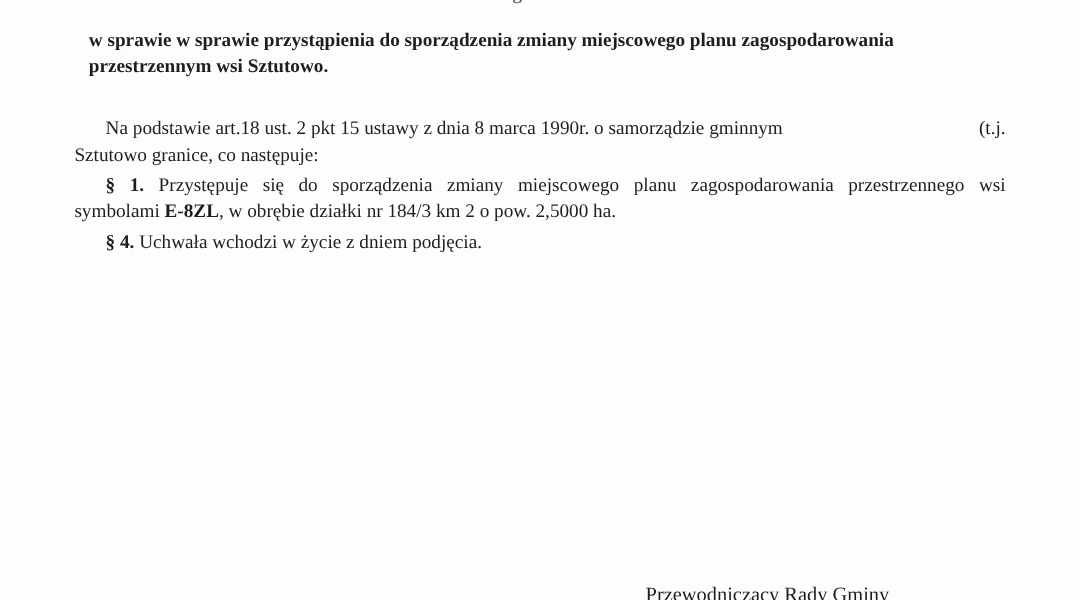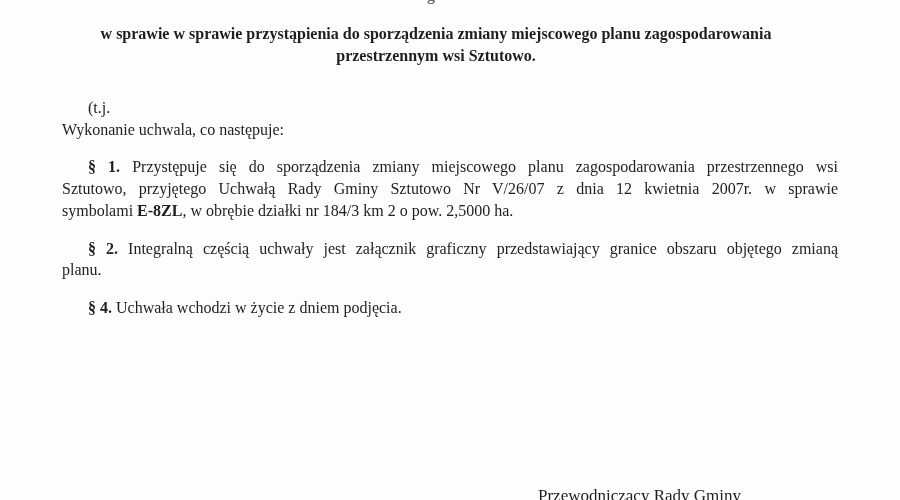--- a/index.html
+++ b/index.html
@@ -16,31 +16,31 @@
     position:absolute;left:424px;top:0;width:20px;height:5px;
     overflow:hidden;opacity:.75;
   }
   .top-frag span{
     position:absolute;left:3px;top:-15px;
     font-size:16px;font-weight:bold;line-height:20px;color:#3a3a3a;
   }
 
   
   .title{
-    position:absolute;left:48px;top:23px;width:776px;
-    font-size:16px;font-weight:bold;line-height:21.7px;text-align:center;
+    position:absolute;left:74px;top:23px;width:776px;
+    font-size:16px;font-weight:bold;line-height:21.7px;
   }
 
   
   .body-block{
     position:absolute;left:62px;top:97px;width:776px;
     font-size:16px;line-height:21.7px;
   }
   .para{margin:0 0 0 0;}
-  .para + .para{margin-top:16px;}
+  .para + .para{margin-top:4px;}
   .line{width:100%;box-sizing:border-box;}
   .jfull{text-align:justify;text-align-last:justify;}
   .ind{text-indent:26px;}
   .split{display:flex;justify-content:space-between;text-indent:0;}
   .split.ind{padding-left:26px;}
   .split span{white-space:nowrap;}
   b{font-weight:bold;}
 
   
   .signature{
@@ -58,32 +58,28 @@
   </div>
 
   <div class="title">
     <div>w sprawie w sprawie przystąpienia do sporządzenia zmiany miejscowego planu zagospodarowania</div>
     <div>przestrzennym wsi Sztutowo.</div>
   </div>
 
   <div class="body-block">
       <div class="para">
         <div class="line jfull ind split">
+          <span>Na podstawie art.18 ust. 2 pkt 15 ustawy z dnia 8 marca 1990r. o samorządzie gminnym</span>
           <span>(t.j.</span>
         </div>
-        <div class="line">Wykonanie uchwala, co następuje:</div>
+        <div class="line">Sztutowo granice, co następuje:</div>
       </div>
       <div class="para">
         <div class="line jfull ind"><b>§ 1.</b> Przystępuje się do sporządzenia zmiany miejscowego planu zagospodarowania przestrzennego wsi</div>
-        <div class="line jfull">Sztutowo, przyjętego Uchwałą Rady Gminy Sztutowo Nr V/26/07 z dnia 12 kwietnia 2007r. w sprawie</div>
         <div class="line">symbolami <b>E-8ZL</b>, w obrębie działki nr 184/3 km 2 o pow. 2,5000 ha.</div>
-      </div>
-      <div class="para">
-        <div class="line jfull ind"><b>§ 2.</b> Integralną częścią uchwały jest załącznik graficzny przedstawiający granice obszaru objętego zmianą</div>
-        <div class="line">planu.</div>
       </div>
       <div class="para">
         <div class="line ind"><b>§ 4.</b> Uchwała wchodzi w życie z dniem podjęcia.</div>
       </div>
     </div>
 
   <div class="signature">Przewodniczący Rady Gminy</div>
 
 </div>
 

